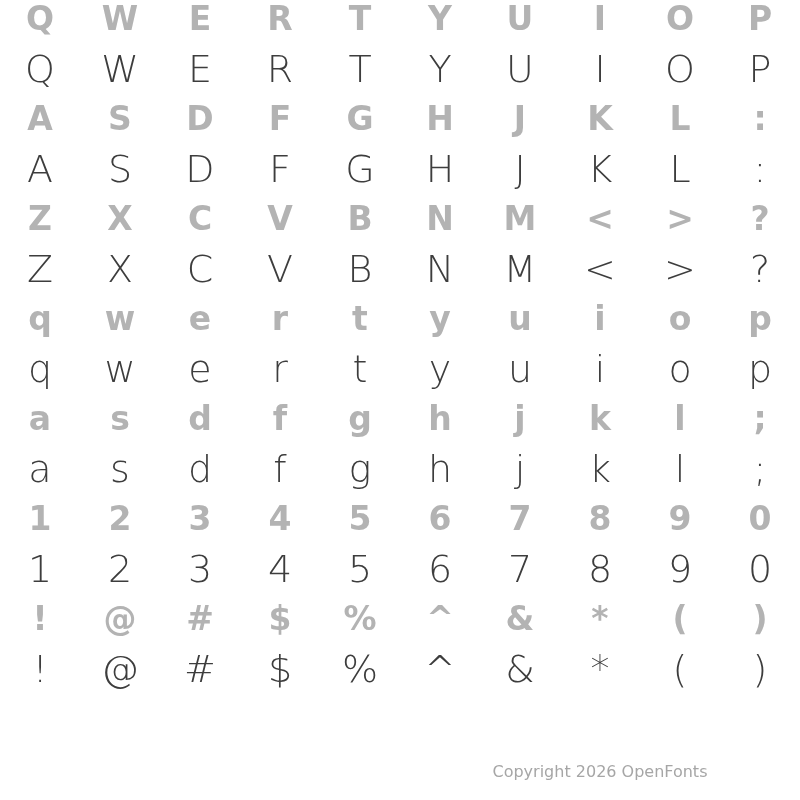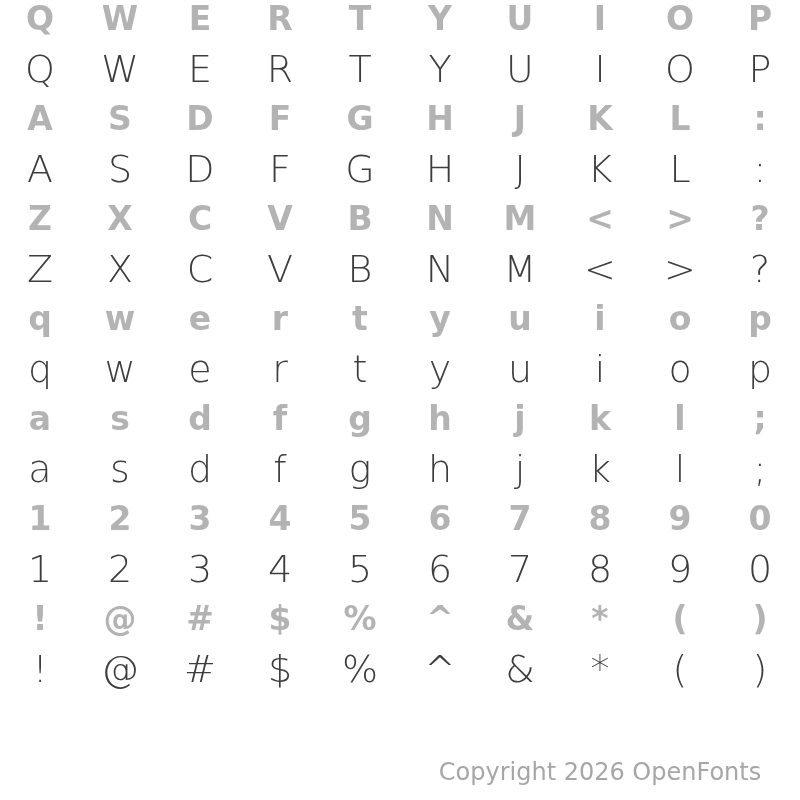--- a/index.html
+++ b/index.html
@@ -44,21 +44,21 @@
     font-weight: 200;
     color: var(--spec-color, #3d3d3d);
   }
 
   .footer {
     position: absolute;
     top: 759px;
     left: 400px;
     width: 400px;
     text-align: center;
-    font-size: 24px;
+    font-size: 16px;
     font-weight: 400;
     color: var(--copy-color, #a6a6a6);
     line-height: 26px;
   }
 </style>
 </head>
 <body>
 
 <div class="canvas">
   <div class="charmap" id="charmap">

